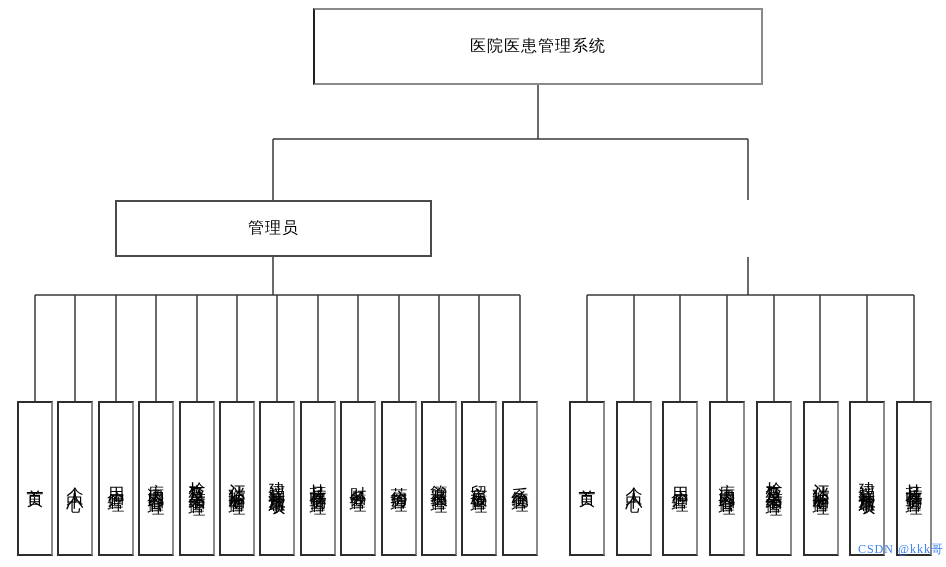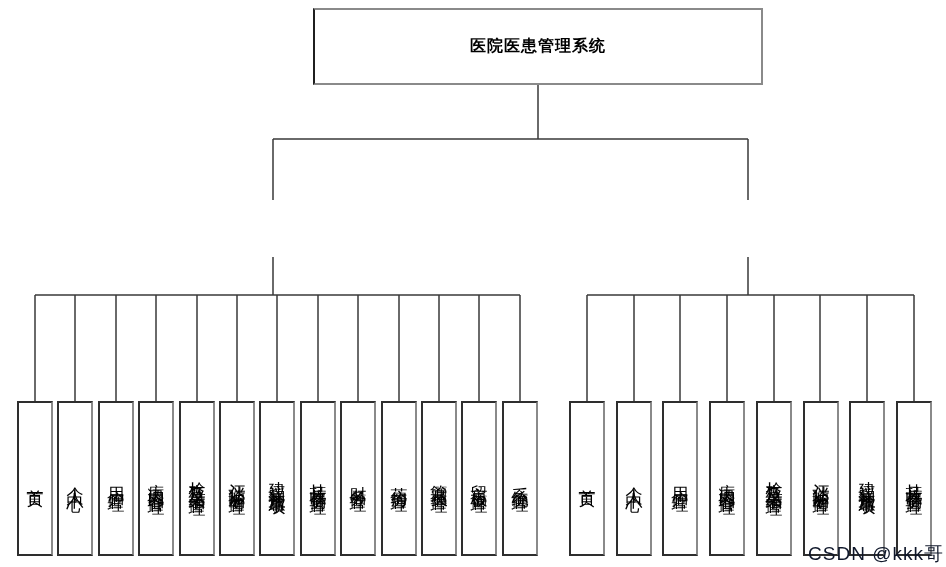--- a/index.html
+++ b/index.html
@@ -20,21 +20,20 @@
     position: absolute;
     box-sizing: border-box;
     background: #ffffff;
     display: flex;
     align-items: center;
     justify-content: center;
     font-size: 16px;
     color: #000000;
     letter-spacing: 1px;
     white-space: nowrap;
-    font-weight: bold;
   }
   .root-box {
     border: 2px solid #8a8a8a;
     border-left-color: #1f1f1f;
   }
   .branch-box {
     border: 2px solid #4a4a4a;
   }
   .leaf {
     position: absolute;
@@ -54,23 +53,23 @@
     text-orientation: upright;
     font-size: 17px;
     letter-spacing: 3px;
     color: #000000;
     line-height: 1;
   }
   #watermark {
     position: absolute;
     top: 541px;
     right: 2px;
-    font-size: 19px;
-    color: #0f172a;
-    font-family: Liberation Sans, sans-serif;
+    font-size: 12px;
+    color: #3b82f6;
+    font-family: Liberation Serif, serif;
     letter-spacing: 1px;
   }
 </style>
 </head>
 <body>
 
 <div id="canvas">
 
   <svg id="connector-svg" viewBox="0 0 946 567" xmlns="http://www.w3.org/2000/svg">
     <path fill="none" stroke="#3a3a3a" stroke-width="1.5" d="
@@ -84,20 +83,21 @@
       M237 295 V401 M277 295 V401 M318 295 V401 M358 295 V401 M399 295 V401
       M439 295 V401 M479 295 V401 M520 295 V401
       M748 257 V295
       M587 295 H914
       M587 295 V401 M634 295 V401 M680 295 V401 M727 295 V401
       M774 295 V401 M820 295 V401 M867 295 V401 M914 295 V401"></path>
   </svg>
 
   <div class="node root-box" style="left:313px; top:8px; width:450px; height:77px;">医院医患管理系统</div>
 
+  <div class="node branch-box" style="left:115px; top:200px; width:317px; height:57px;">管理员</div>
 
   <div class="leaf" style="left:17px;">
       <span>首页</span>
     </div>
   <div class="leaf" style="left:57px;">
       <span>个人中心</span>
     </div>
   <div class="leaf" style="left:98px;">
       <span>用户管理</span>
     </div>

